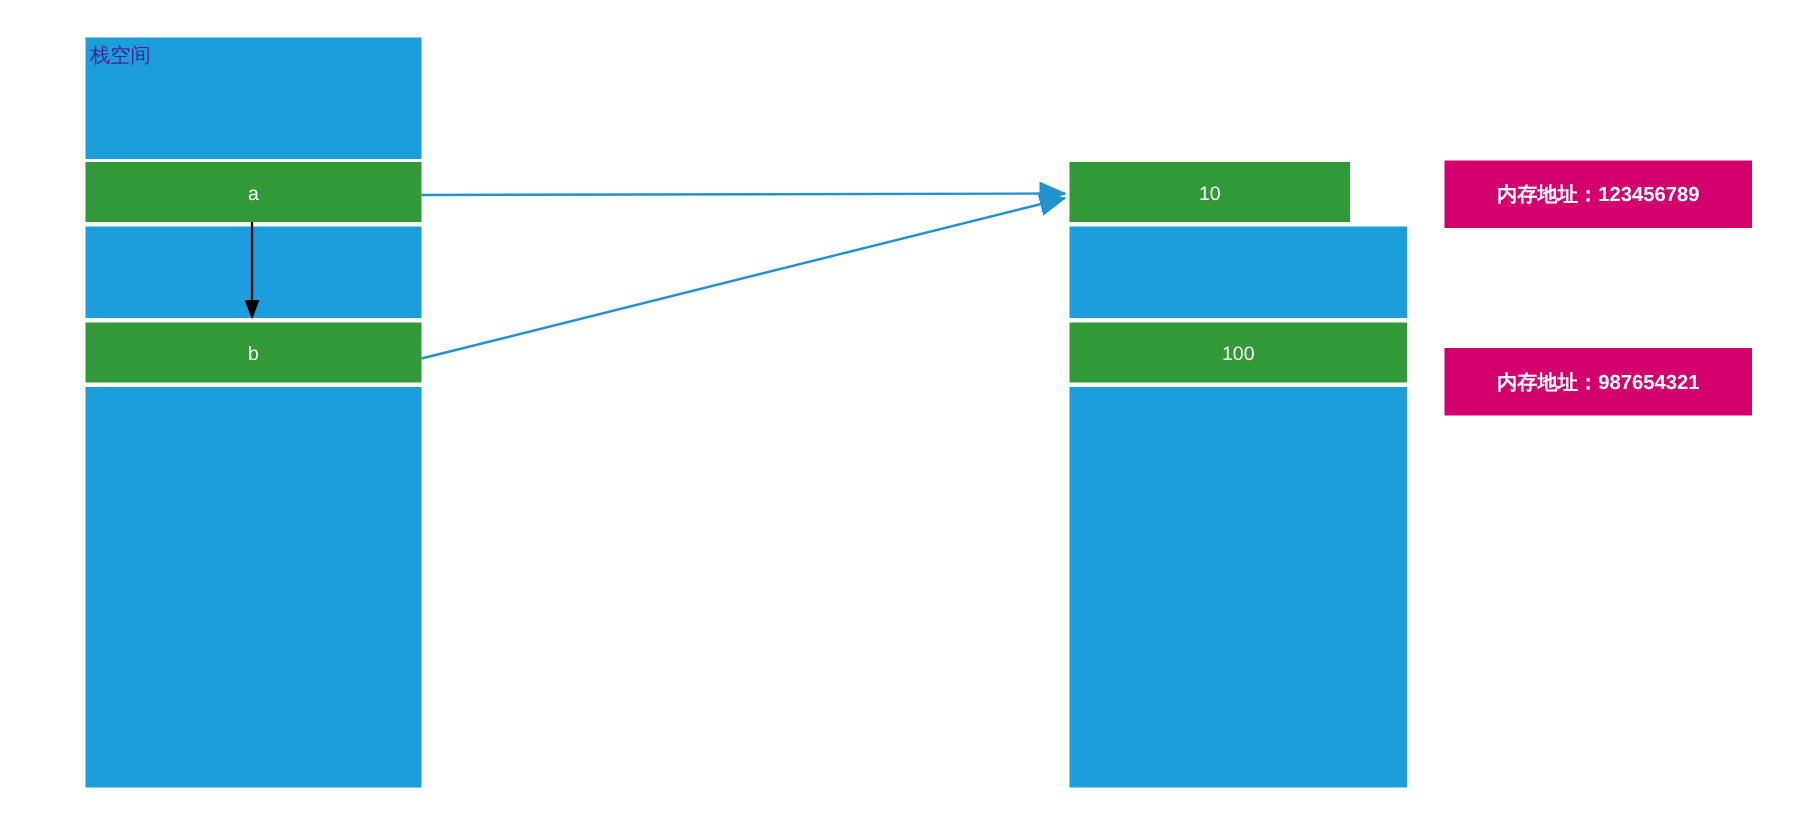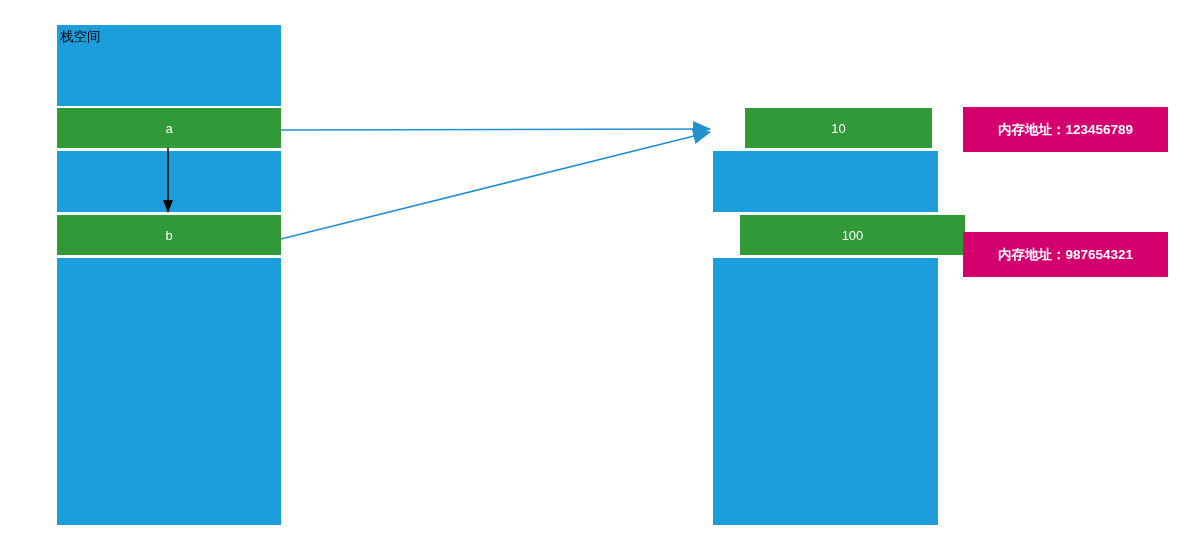--- a/index.html
+++ b/index.html
@@ -24,36 +24,36 @@
   .green-cell {
     background: var(--green);
     color: #ffffff;
     display: flex;
     align-items: center;
     justify-content: center;
     font-size: 13px;
     line-height: 1;
   }
   .col-title {
-    color: #000000;
+    color: #4c1d95;
     font-size: 13.5px;
     padding: 3px 0 0 3px;
     white-space: nowrap;
   }
   
   .stack-top    { left: 57px; top: 25px;  width: 224px; height: 81px;  }
   .stack-a      { left: 57px; top: 108px; width: 224px; height: 40px;  }
   .stack-mid    { left: 57px; top: 151px; width: 224px; height: 61px;  }
   .stack-b      { left: 57px; top: 215px; width: 224px; height: 40px;  }
   .stack-bottom { left: 57px; top: 258px; width: 224px; height: 267px; }
   
   .data-top     { left: 713px; top: 25px;  width: 225px; height: 81px;  }
-  .data-10      { left: 745px; top: 108px; width: 187px; height: 40px;  }
+  .data-10      { left: 713px; top: 108px; width: 187px; height: 40px;  }
   .data-mid     { left: 713px; top: 151px; width: 225px; height: 61px;  }
-  .data-100     { left: 740px; top: 215px; width: 225px; height: 40px;  }
+  .data-100     { left: 713px; top: 215px; width: 225px; height: 40px;  }
   .data-bottom  { left: 713px; top: 258px; width: 225px; height: 267px; }
   
   .badge {
     position: absolute;
     left: 963px;
     width: 205px;
     height: 45px;
     background: var(--magenta);
     color: #ffffff;
     font-weight: bold;

